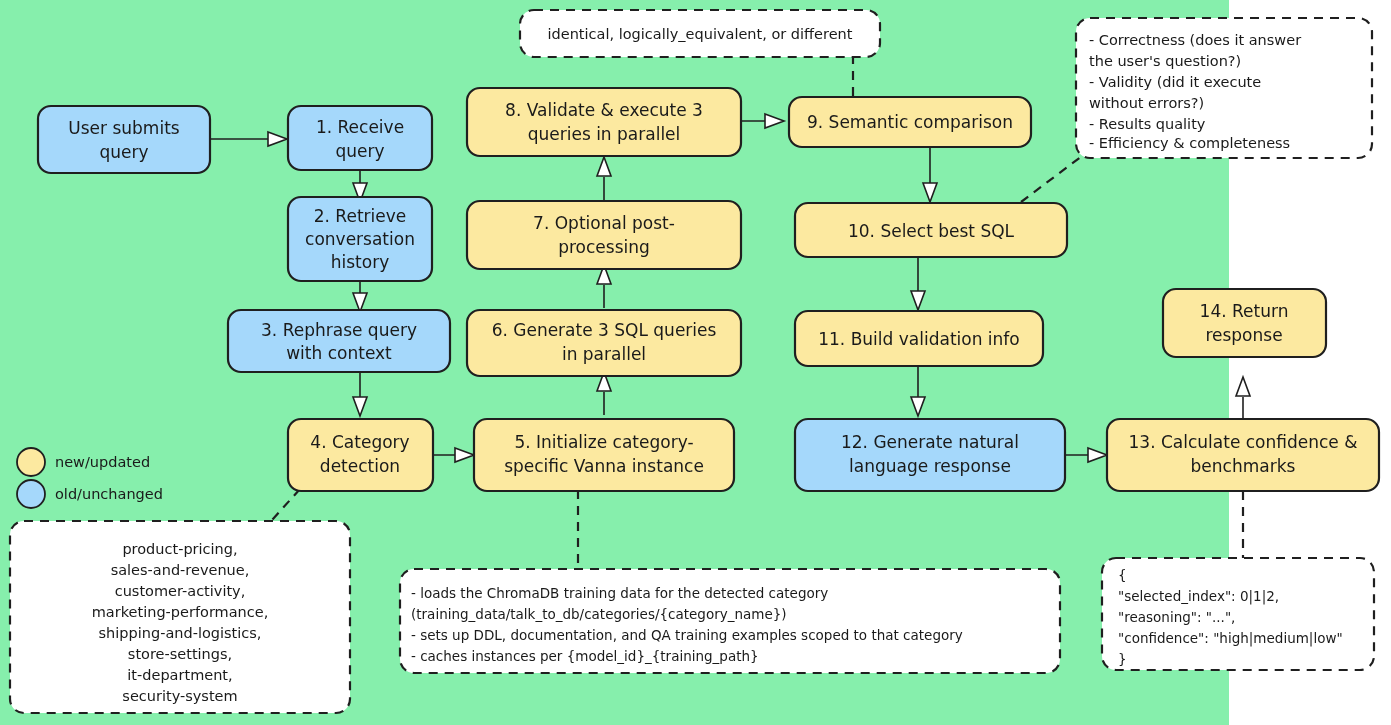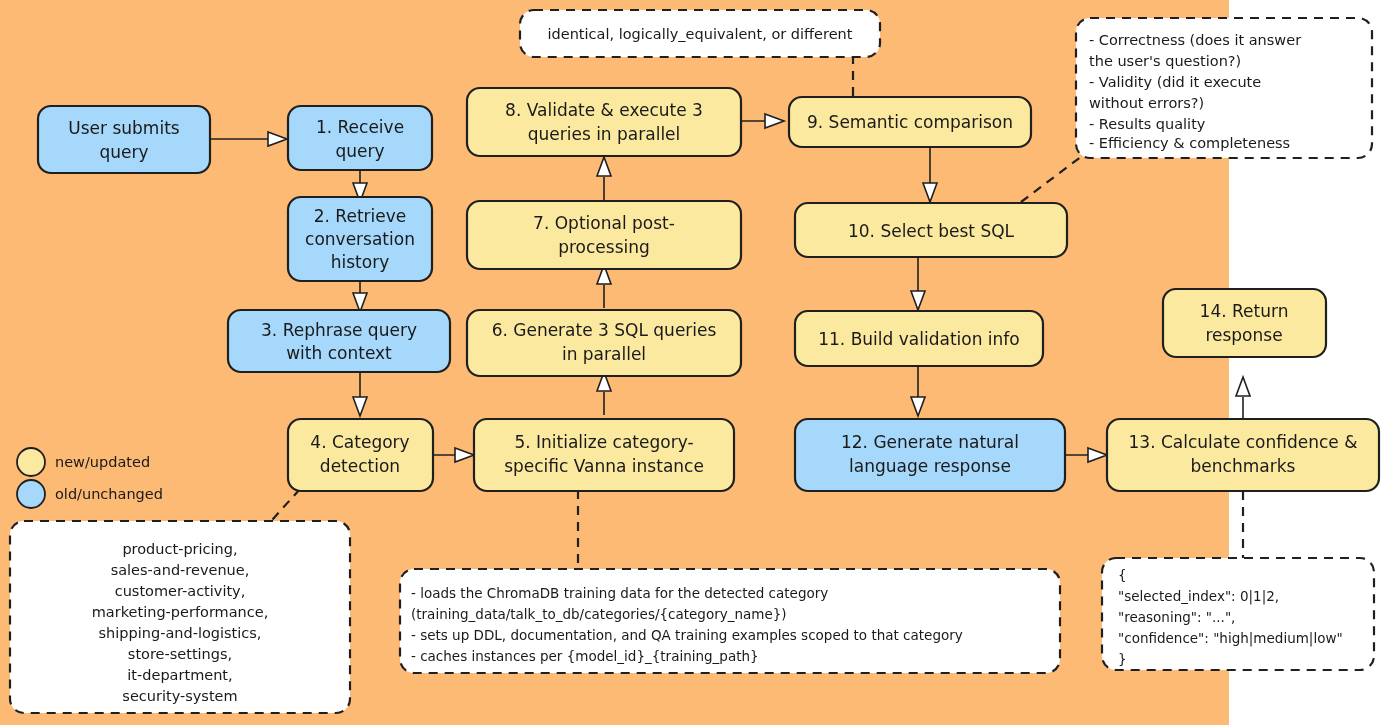--- a/index.html
+++ b/index.html
@@ -10,21 +10,21 @@
   body {
     width: 1391px;
     height: 725px;
     overflow: hidden;
     font-family: "DejaVu Sans", sans-serif;
   }
   #canvas {
     position: relative;
     width: 1229px;
     height: 725px;
-    background: #fdba74;
+    background: #86efac;
   }
   svg.diagram {
     position: absolute;
     left: 0; top: 0;
     width: 1391px;
     height: 725px;
   }
   .node-rect {
     stroke: #1f1f1f;
     stroke-width: 2.2;

